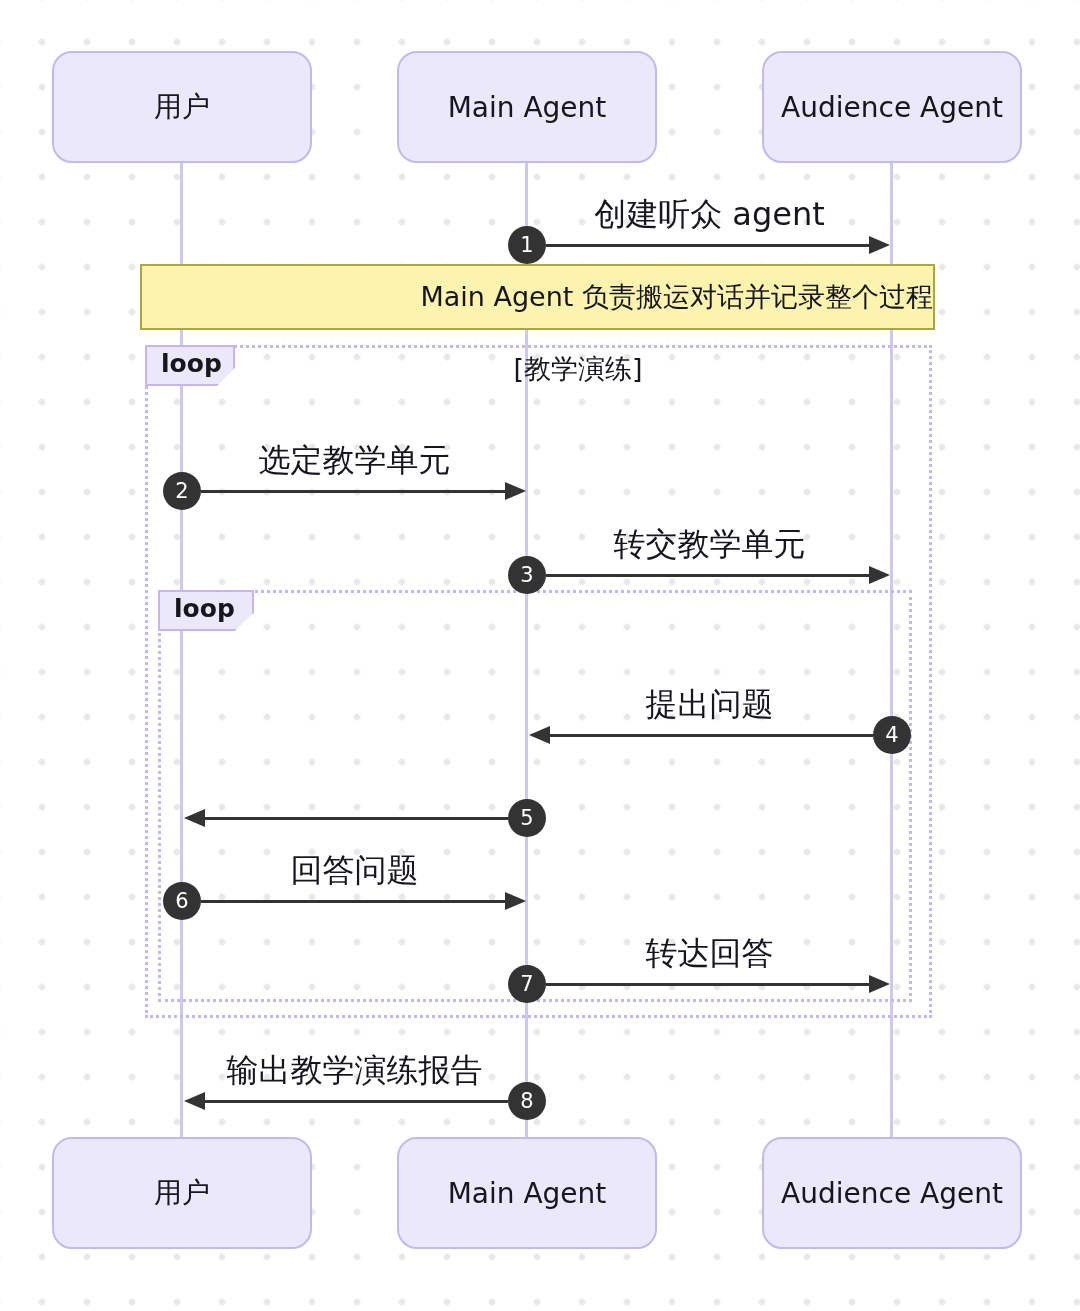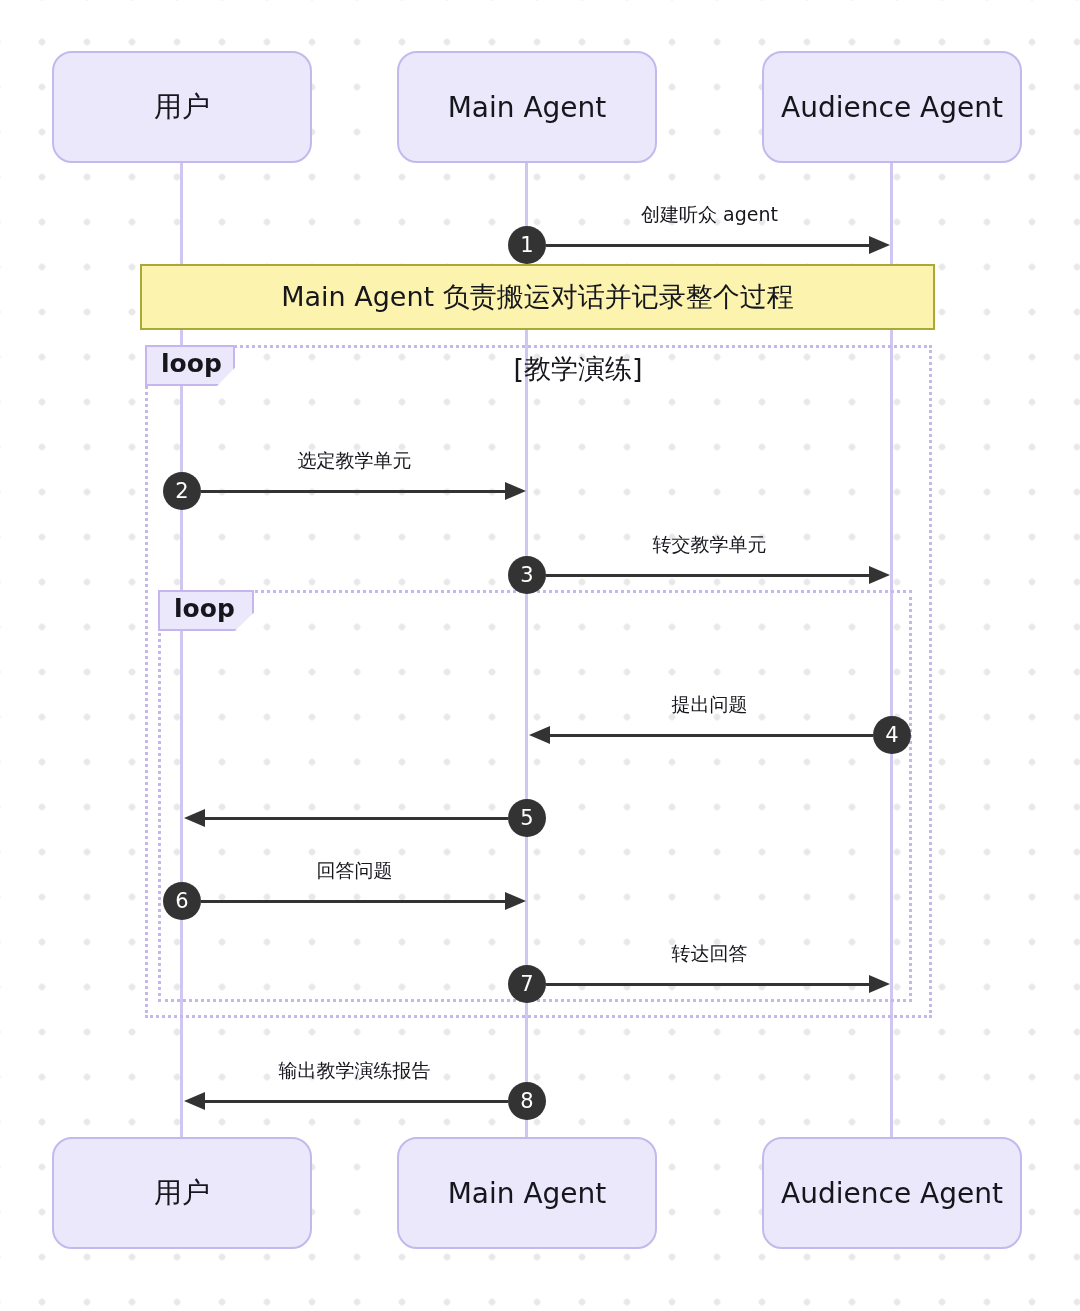--- a/index.html
+++ b/index.html
@@ -13,40 +13,40 @@
   .ll-user{left:180px;} .ll-main{left:525px;} .ll-aud{left:890px;}
   .actor{
     position:absolute;width:260px;height:112px;background:#eae8fa;border:2px solid #c5b8ed;
     border-radius:20px;display:flex;align-items:center;justify-content:center;
     font-size:28px;color:#16161d;z-index:4;box-sizing:border-box;font-weight:500;
   }
   .a-top{top:51px;} .a-bot{top:1137px;}
   .a-user{left:52px;} .a-main{left:397px;} .a-aud{left:762px;}
   .note{
     position:absolute;left:140px;top:264px;width:795px;height:66px;background:#fbf3ae;
-    border:2px solid #a9a938;display:flex;align-items:center;justify-content:center;
+    border:2px solid #a9a938;display:flex;align-items:center;justify-content:flex-end;
     font-size:27px;color:#16161d;z-index:3;box-sizing:border-box;font-weight:500;
   }
   .loopbox{position:absolute;border:3px dotted #c5b6ef;z-index:2;box-sizing:border-box;}
   .loop-outer{left:145px;top:345px;width:787px;height:673px;}
   .loop-inner{left:158px;top:590px;width:754px;height:412px;}
   .looptag{
     position:absolute;background:#eae8fa;border:2px solid #c5b6ef;box-sizing:border-box;
     font-size:25px;color:#16161d;display:flex;align-items:center;padding:0 14px 4px 14px;z-index:3;
     clip-path:polygon(0 0,100% 0,100% 55%,80% 100%,0 100%);font-weight:700;
   }
   .tag-outer{left:145px;top:345px;width:90px;height:41px;}
   .tag-inner{left:158px;top:590px;width:96px;height:41px;}
   .looptitle{
     position:absolute;left:458px;width:240px;text-align:center;font-size:27px;
     color:#16161d;z-index:3;font-weight:500;line-height:34px;
   }
   .title-outer{top:352px;} .title-inner{top:598px;}
   .mlabel{
-    position:absolute;text-align:center;font-size:19px;color:#16161d;z-index:5;
+    position:absolute;text-align:center;font-size:32px;color:#16161d;z-index:5;
     font-weight:500;line-height:34px;
   }
   .span-ab{left:182px;width:345px;} .span-bc{left:527px;width:365px;}
   .mline{position:absolute;height:3px;background:#333333;z-index:5;}
   .head-r{position:absolute;width:0;height:0;border-top:9px solid transparent;
     border-bottom:9px solid transparent;border-left:21px solid #333333;z-index:5;}
   .head-l{position:absolute;width:0;height:0;border-top:9px solid transparent;
     border-bottom:9px solid transparent;border-right:21px solid #333333;z-index:5;}
   .num{
     position:absolute;width:38px;height:38px;border-radius:50%;background:#333333;color:#ffffff;

